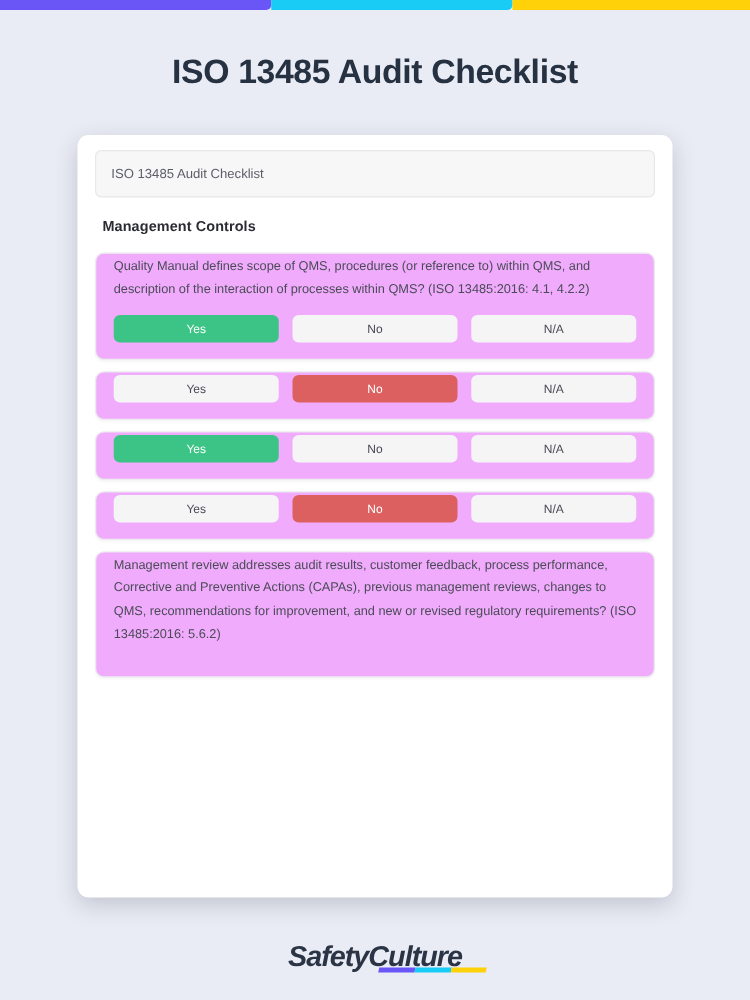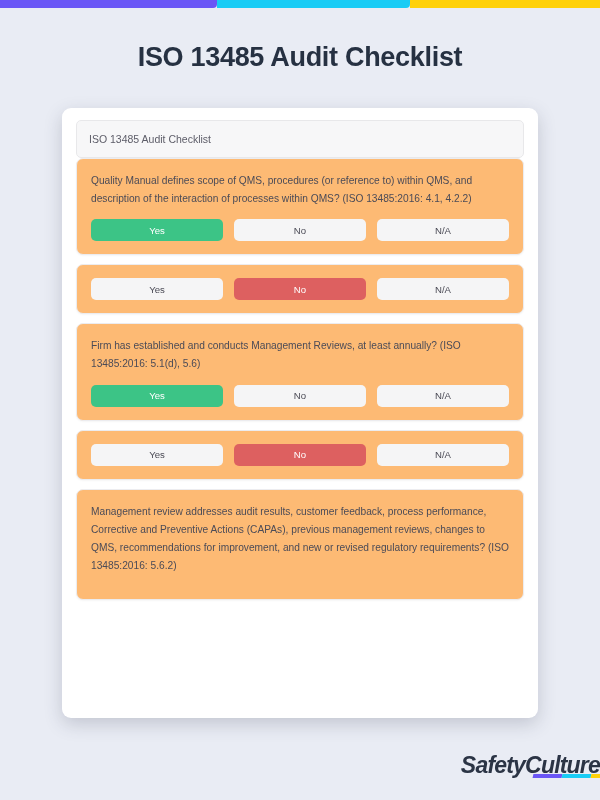--- a/index.html
+++ b/index.html
@@ -75,23 +75,23 @@
     color: #2b2b33;
     letter-spacing: 0.1px;
   }
 
   
   .q-list { display: flex; flex-direction: column; gap: 9px; }
 
   .q-card {
     border: 1px solid #ececef;
     border-radius: 7px;
-    background: #fdba74;
+    background: #f0abfc;
     box-shadow: 0 1px 2px rgba(0,0,0,0.04);
-    padding: 13px 14px 13px 14px;
+    padding: 2px 14px 13px 14px;
   }
 
   .q-text {
     font-size: 10.2px;
     line-height: 1.78;
     color: #4b4b57;
     margin-bottom: 11px;
   }
 
   .q-options {
@@ -112,21 +112,21 @@
     user-select: none;
   }
   .opt.sel-yes  { background: #3cc486; color: #ffffff; }
   .opt.sel-no   { background: #dd6060; color: #ffffff; }
 
   
   .footer-logo {
     position: absolute;
     left: 0; top: 752px;
     width: 600px;
-    text-align: right;
+    text-align: center;
   }
   .logo-wrap {
     display: inline-block;
     position: relative;
     font-size: 23px;
     font-weight: bold;
     font-style: italic;
     color: #2b3445;
     letter-spacing: -0.8px;
   }
@@ -155,20 +155,21 @@
 </div>
 
 <div class="page-title">ISO 13485 Audit Checklist</div>
 
 <div class="doc-card">
 
   <div class="doc-header-field">
     <span>ISO 13485 Audit Checklist</span>
   </div>
 
+  <div class="section-title">Management Controls</div>
 
   <div class="q-list">
 
     <div class="q-card">
       <div class="q-text">Quality Manual defines scope of QMS, procedures (or reference to) within QMS, and description of the interaction of processes within QMS? (ISO 13485:2016: 4.1, 4.2.2)</div>
       <div class="q-options">
         <div class="opt sel-yes">Yes</div>
         <div class="opt">No</div>
         <div class="opt">N/A</div>
       </div>
@@ -176,21 +177,20 @@
 
     <div class="q-card">
       <div class="q-options">
         <div class="opt">Yes</div>
         <div class="opt sel-no">No</div>
         <div class="opt">N/A</div>
       </div>
     </div>
 
     <div class="q-card">
-      <div class="q-text">Firm has established and conducts Management Reviews, at least annually? (ISO 13485:2016: 5.1(d), 5.6)</div>
       <div class="q-options">
         <div class="opt sel-yes">Yes</div>
         <div class="opt">No</div>
         <div class="opt">N/A</div>
       </div>
     </div>
 
     <div class="q-card">
       <div class="q-options">
         <div class="opt">Yes</div>

